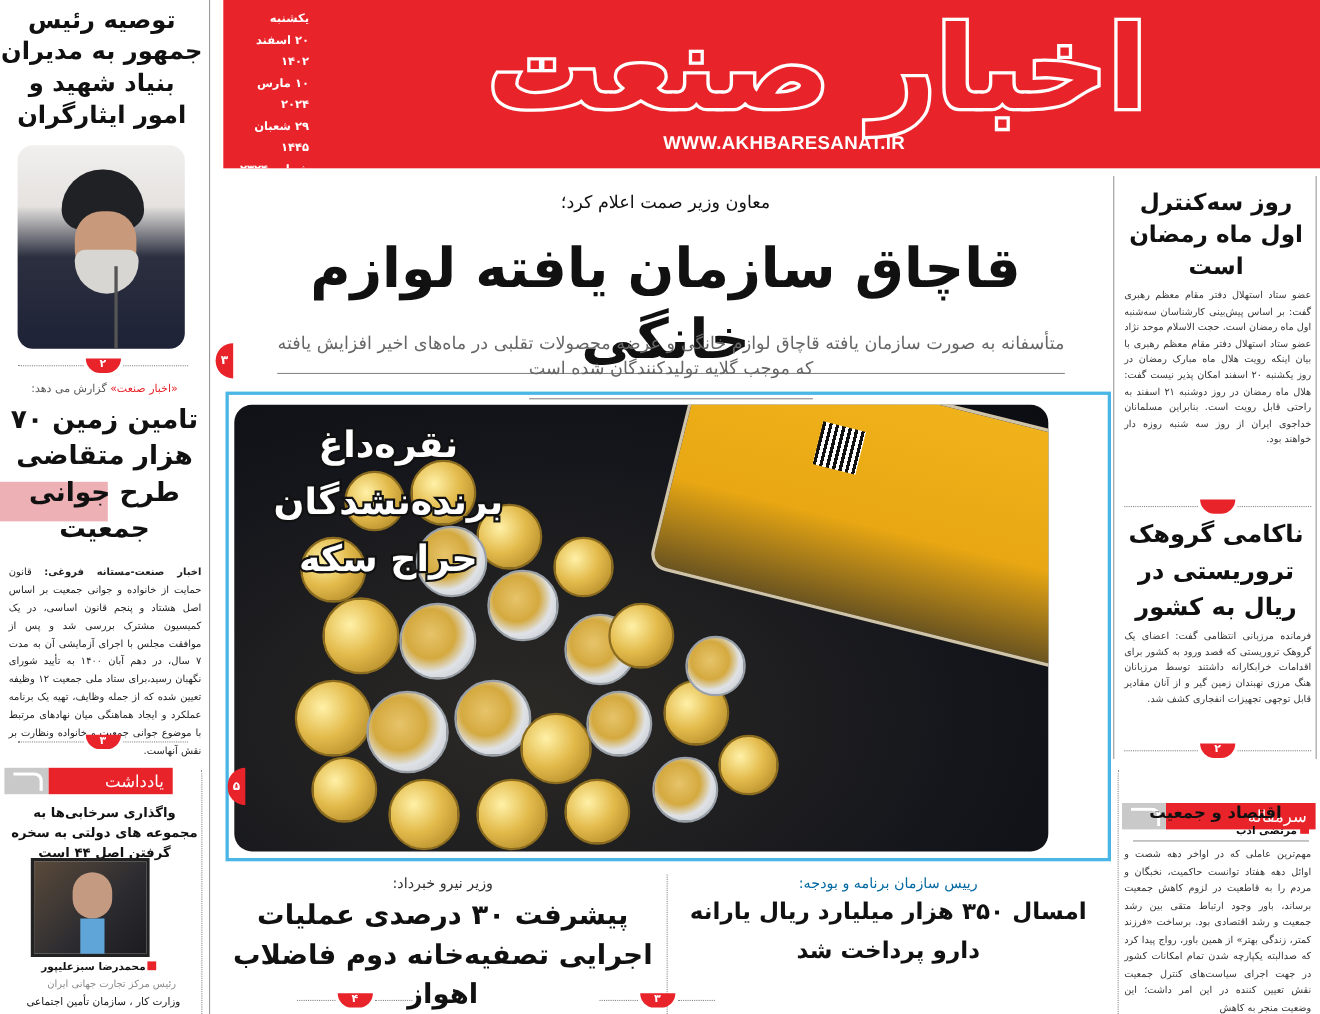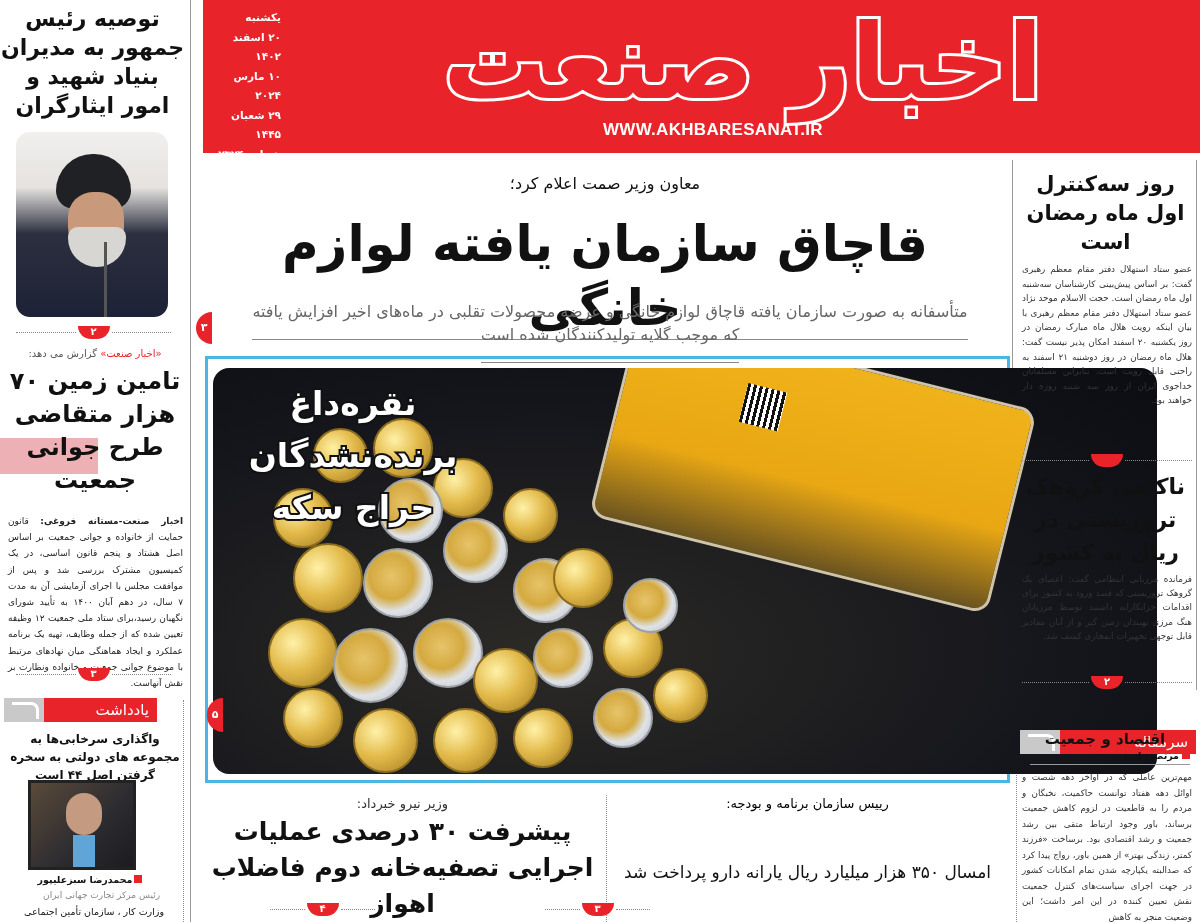--- a/index.html
+++ b/index.html
@@ -68,36 +68,36 @@
   .lc-author-org { position: absolute; left: 4px; top: 906px; width: 180px; font-size: 9.5px; text-align: center; }
 
   
   .c-kicker { position: absolute; left: 205px; top: 174px; width: 800px; font-size: 16px; text-align: center; }
   .c-headline { position: absolute; left: 205px; top: 212px; width: 800px; font-size: 50px; font-weight: bold; line-height: 64px; text-align: center; letter-spacing: -1px; }
   .c-sub { position: absolute; left: 215px; top: 300px; width: 790px; font-size: 16px; color: #666; line-height: 23px; text-align: center; }
   .c-sub span { border-bottom: 1px solid #888; padding-bottom: 18px; }
   .c-badge-side { position: absolute; left: 196px; top: 312px; width: 16px; height: 32px; background: #e8232a; color:#fff; border-radius: 16px 0 0 16px; font-size: 11px; font-weight:bold; line-height: 32px; text-align:center; }
 
   .c-photo-frame { position: absolute; left: 205px; top: 356px; width: 805px; height: 427px; border: 3px solid #4ab6e6; }
-  .c-photo { position: absolute; left: 213px; top: 368px; width: 944px; height: 406px; border-radius: 16px; overflow: hidden;
+  .c-photo { position: absolute; left: 213px; top: 368px; width: 740px; height: 406px; border-radius: 16px; overflow: hidden;
     background: radial-gradient(ellipse at 35% 70%, #2c2a26 0%, #15161c 60%, #0c0d12 100%); }
   .coin { position: absolute; border-radius: 50%; border: 2px solid #8a6b1f; }
   .coin.g { background: radial-gradient(circle at 35% 35%, #fff1a8 0%, #e3bb4c 45%, #a57c1e 100%); }
   .coin.s { background: radial-gradient(circle at 40% 40%, #e7c46a 0%, #d4a93f 40%, #dfe2e6 62%, #b7bcc4 100%); border-color:#9aa0a8; }
   .tray { position: absolute; left: 395px; top: -10px; width: 410px; height: 210px; transform: rotate(14deg); border-radius: 16px;
     background: linear-gradient(180deg,#f0b21a 0%,#e8a713 60%,#6b5420 100%); border: 3px solid #cfc3a8; }
   .tray .qr { position:absolute; left:120px; top:40px; width:40px; height:40px; background: repeating-linear-gradient(90deg,#111 0 3px,#fff 3px 6px); }
   .photo-title { position: absolute; left: 20px; top: 10px; width: 240px; color: #fff; font-size: 33px; font-weight: bold; line-height: 52px; text-align: center;
     -webkit-text-stroke: 4px #111; paint-order: stroke fill; }
   .c-badge-photo { position: absolute; left: 207px; top: 698px; width: 16px; height: 34px; background: #e8232a; color:#fff; border-radius: 16px 0 0 16px; font-size: 11px; font-weight:bold; line-height: 34px; text-align:center; }
 
   .c-bottom-left-kicker { position: absolute; left: 205px; top: 796px; width: 395px; font-size: 13px; text-align: center; color: #333; }
   .c-bottom-left-head { position: absolute; left: 205px; top: 814px; width: 395px; font-size: 25px; font-weight: bold; line-height: 36px; text-align: center; }
-  .c-bottom-right-kicker { position: absolute; left: 610px; top: 796px; width: 395px; font-size: 13px; text-align: center; color: #000000; }
-  .c-bottom-right-head { position: absolute; left: 610px; top: 854px; width: 395px; font-size: 17px; font-weight: normal; line-height: 36px; text-align: center; }
+  .c-bottom-right-kicker { position: absolute; left: 610px; top: 796px; width: 395px; font-size: 13px; text-align: center; color: #0369a1; }
+  .c-bottom-right-head { position: absolute; left: 610px; top: 810px; width: 395px; font-size: 21px; font-weight: bold; line-height: 36px; text-align: center; }
 
   
   .rc-headline1 { position: absolute; left: 1018px; top: 170px; width: 175px; font-size: 21px; font-weight: bold; line-height: 29px; text-align: center; }
   .rc-body1 { position: absolute; left: 1022px; top: 262px; width: 170px; font-size: 8.8px; line-height: 14.6px; text-align: justify; color: #333; }
   .rc-headline2 { position: absolute; left: 1018px; top: 470px; width: 175px; font-size: 22px; font-weight: bold; line-height: 33px; text-align: center; }
   .rc-body2 { position: absolute; left: 1022px; top: 572px; width: 170px; font-size: 8.8px; line-height: 14.2px; text-align: justify; color: #333; }
   .rc-ed-title { position: absolute; left: 1020px; top: 730px; width: 170px; font-size: 15px; font-weight: bold; text-align: center; }
   .rc-ed-author { position: absolute; left: 1030px; top: 750px; width: 160px; font-size: 9.5px; font-weight: bold; text-align: right; border-bottom: 1px solid #999; padding-bottom: 3px; }
   .rc-ed-author .sq { display:inline-block; width:8px; height:8px; background:#e8232a; margin-left:3px; }
   .rc-ed-body { position: absolute; left: 1022px; top: 770px; width: 170px; font-size: 8.8px; line-height: 15.5px; text-align: justify; color: #333; }

